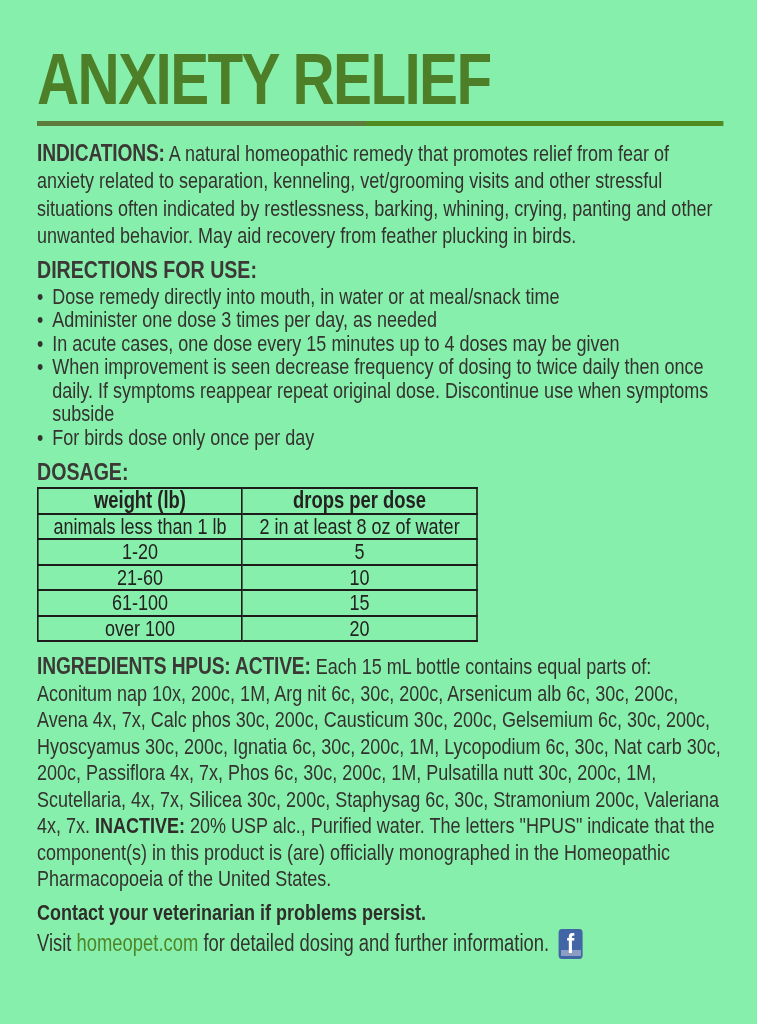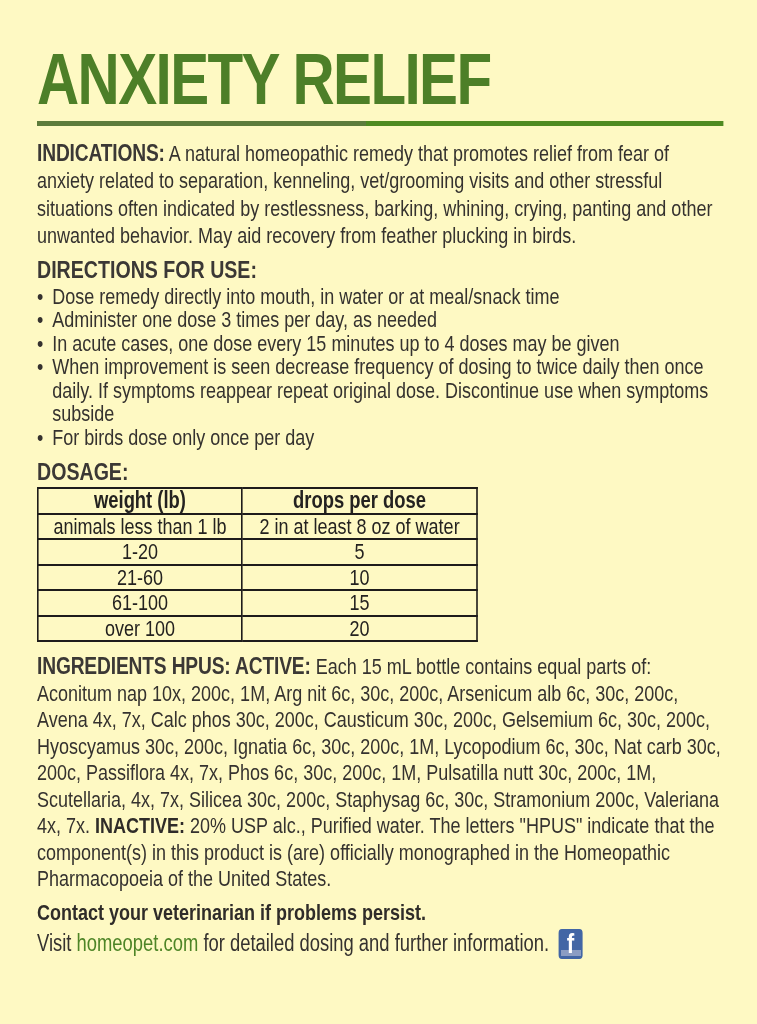--- a/index.html
+++ b/index.html
@@ -1,17 +1,17 @@
 <!DOCTYPE html>
 <html><head>
 <meta charset="utf-8">
 <style>
   html,body{margin:0;padding:0;background:#ffffff;}
   body{width:757px;height:1024px;font-family:"Liberation Sans",sans-serif;}
-  .page{position:relative;width:757px;height:1024px;background:#fef9c3;overflow:hidden;}
+  .page{position:relative;width:757px;height:1024px;background:#86efac;overflow:hidden;}
   
   .condensed{position:absolute;left:37px;top:0;width:858px;transform:scaleX(0.8);transform-origin:0 0;color:#35322f;}
   .title{font-weight:bold;font-size:73px;line-height:1;letter-spacing:-2px;margin:42px 0 0 0;}
   .rule{height:4.5px;margin-top:6px;}
   .para{font-size:22.5px;line-height:27.5px;margin:13px 0 0 0;}
   .h-inline{font-weight:bold;font-size:24px;letter-spacing:-0.2px;color:#3b3835;}
   .b-inline{font-weight:bold;color:#2f2c29;}
   .h{font-weight:bold;font-size:24.5px;line-height:25px;margin:7px 0 3px 0;color:#3b3835;}
   .bullets{list-style:none;margin:3px 0 0 0;padding:0;font-size:22.5px;line-height:23.5px;}
   .bullets li{position:relative;padding-left:19px;}

